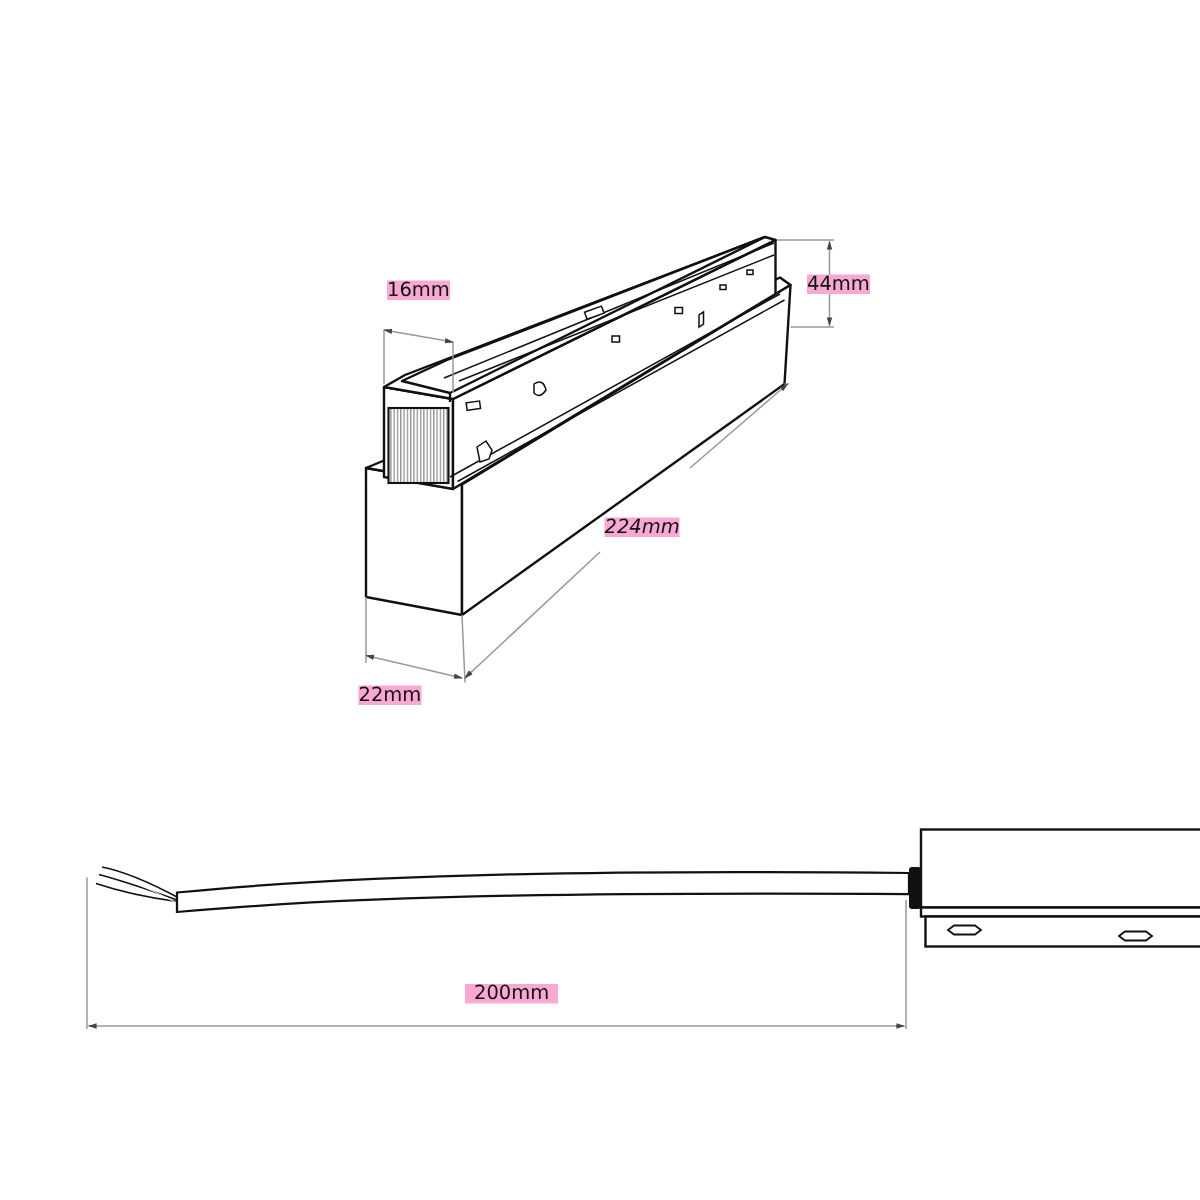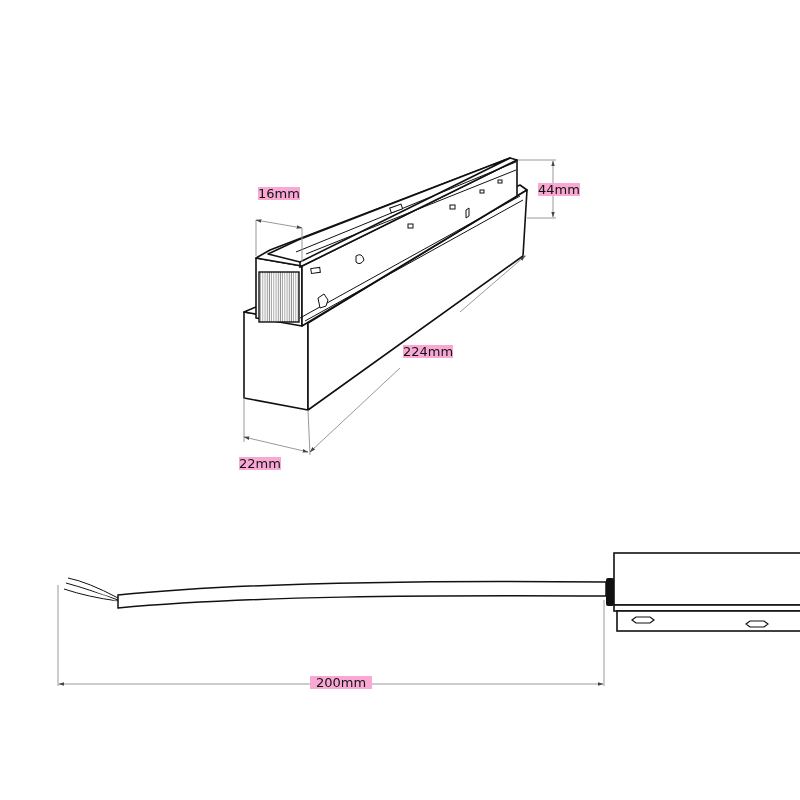--- a/index.html
+++ b/index.html
@@ -99,15 +99,15 @@
 
   <g stroke="#999" stroke-width="1" fill="none">
     <line x1="58" y1="585" x2="58" y2="686"></line>
     <line x1="604" y1="600" x2="604" y2="686"></line>
     <line x1="59" y1="684" x2="603" y2="684" marker-start="url(#arr)" marker-end="url(#arr)"></line>
   </g>
 </svg>
 
 <div class="label" style="left:258px; top:187px;">16mm</div>
 <div class="label" style="left:538px; top:183px;">44mm</div>
-<div class="label" style="left:403px; top:345px;">224mm</div>
+<div class="label" style="left:403px; top:345px;font-style:italic;">224mm</div>
 <div class="label" style="left:239px; top:457px;">22mm</div>
-<div class="label" style="left:310px; top:676px; padding:0 6px;">200mm</div>
+<div class="label" style="left:310px; top:656px; padding:0 6px;">200mm</div>
 
 </body></html>

